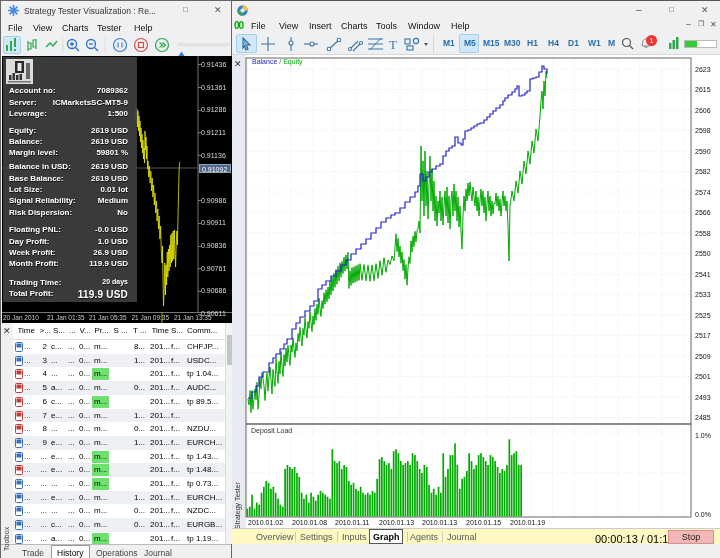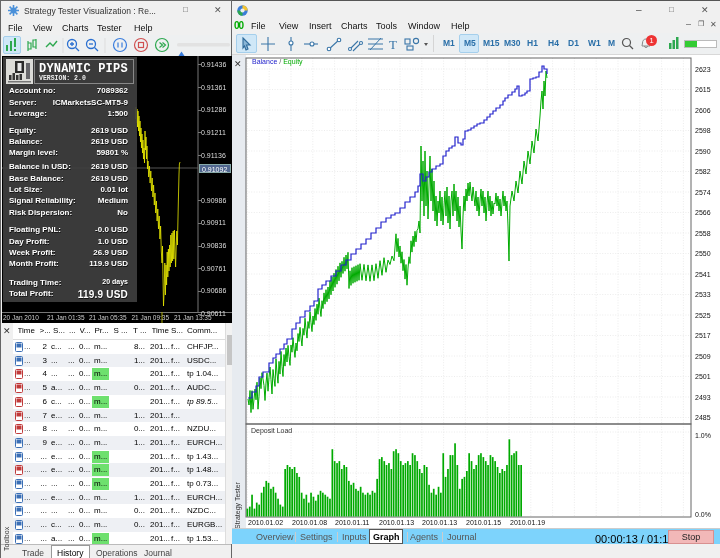--- a/index.html
+++ b/index.html
@@ -317,21 +317,21 @@
         <div style="position:absolute;left:17px;top:464px;">2010.01.02</div>
         <div style="position:absolute;left:61px;top:464px;">2010.01.08</div>
         <div style="position:absolute;left:104px;top:464px;">2010.01.11</div>
         <div style="position:absolute;left:148px;top:464px;">2010.01.13</div>
         <div style="position:absolute;left:191px;top:464px;">2010.01.13</div>
         <div style="position:absolute;left:235px;top:464px;">2010.01.15</div>
         <div style="position:absolute;left:279px;top:464px;">2010.01.19</div>
       </div>
   </div>
 
-  <div style="position:absolute;left:0;top:527px;width:100%;height:16px;background:#7dd3fc;border-top:1px solid #ccc;font-size:9px;color:#555;">
+  <div style="position:absolute;left:0;top:527px;width:100%;height:16px;background:#fef9c3;border-top:1px solid #ccc;font-size:9px;color:#555;">
     <div style="position:absolute;left:64px;top:3px;width:1px;height:10px;background:#ccc;"></div>
 <div style="position:absolute;left:106px;top:3px;width:1px;height:10px;background:#ccc;"></div>
 <div style="position:absolute;left:176px;top:3px;width:1px;height:10px;background:#ccc;"></div>
 <div style="position:absolute;left:211px;top:3px;width:1px;height:10px;background:#ccc;"></div>
 <span style="position:absolute;left:25px;top:3px;">Overview</span>
     <span style="position:absolute;left:69px;top:3px;">Settings</span>
     <span style="position:absolute;left:111px;top:3px;">Inputs</span>
     <div style="position:absolute;left:138px;top:0px;width:34px;height:15px;background:#fff;border:1px solid #555;"></div>
     <span style="position:absolute;left:142px;top:3px;color:#000;font-weight:bold;">Graph</span>
     <span style="position:absolute;left:179px;top:3px;">Agents</span>
@@ -451,24 +451,20 @@
             <rect x="9" y="2" width="9" height="12" fill="#2a2a2a"></rect>
             <rect x="11.5" y="4" width="4" height="8" fill="#e8e8e8"></rect>
             <rect x="3" y="16" width="2.5" height="5" fill="#333"></rect>
             <rect x="6.5" y="14" width="2.5" height="7" fill="#333"></rect>
             <rect x="10" y="16" width="2.5" height="5" fill="#333"></rect>
             <rect x="13.5" y="15" width="2.5" height="6" fill="#333"></rect>
             <rect x="20" y="4" width="4" height="16" fill="#66666a"></rect>
             <rect x="2" y="22" width="23" height="1.5" fill="#777"></rect>
           </svg>
       </div>
-      <div style="position:absolute;left:31px;top:2px;width:100px;height:25px;border:1px solid #888;">
-        <span style="position:absolute;left:4px;top:2px;font-family:'Liberation Mono',monospace;font-size:12px;font-weight:bold;color:#fff;letter-spacing:0.2px;">DYNAMIC PIPS</span>
-        <span style="position:absolute;left:4px;top:15px;font-family:'Liberation Mono',monospace;font-size:6.5px;font-weight:bold;color:#eee;">VERSION: 2.0</span>
-      </div>
       <div class="ptxt" style="position:absolute;left:0;top:-56px;width:129px;height:300px;">
           <div style="position:absolute;left:6px;right:4px;top:85.3px;height:10px;">
             <span style="position:absolute;left:0;">Account no:</span>
             <span style="position:absolute;right:0;">7089362</span>
           </div>
           <div style="position:absolute;left:6px;right:4px;top:96.6px;height:10px;">
             <span style="position:absolute;left:0;">Server:</span>
             <span style="position:absolute;right:0;">ICMarketsSC-MT5-9</span>
           </div>
           <div style="position:absolute;left:6px;right:4px;top:107.9px;height:10px;">
@@ -631,21 +627,21 @@
             </svg>
 <span style="position:absolute;left:11px;top:2px;color:#333;">...</span>
 <span style="position:absolute;left:22px;top:2px;width:12px;text-align:right;">6</span>
 <span style="position:absolute;left:38px;top:2px;">c...</span>
 <span style="position:absolute;left:55px;top:2px;">...</span>
 <span style="position:absolute;left:66px;top:2px;">0...</span>
 <span style="position:absolute;left:81px;top:2px;">m...</span>
 <span style="position:absolute;left:98px;top:2px;width:34px;text-align:right;"></span>
 <span style="position:absolute;left:137px;top:2px;">201...</span>
 <span style="position:absolute;left:158px;top:2px;">f...</span>
-<span style="position:absolute;left:174px;top:2px;width:37px;white-space:nowrap;overflow:hidden;display:inline-block;font-style:italic;">tp 89.5...</span>
+<span style="position:absolute;left:174px;top:2px;width:37px;white-space:nowrap;overflow:hidden;display:inline-block;">tp 89.5...</span>
 </div>
           <div style="position:absolute;left:12px;top:408.0px;width:212px;height:13.7px;background:#eef0f4;">
 
 <svg style="position:absolute;left:2px;top:2px;" width="8" height="10" viewBox="0 0 8 10">
               <rect x="0.5" y="0.5" width="7" height="9" rx="1" fill="#fff" stroke="#c03a3a"></rect>
               <rect x="1.5" y="1.5" width="5" height="4" fill="#c03a3a"></rect>
             </svg>
 <span style="position:absolute;left:11px;top:2px;color:#333;">...</span>
 <span style="position:absolute;left:22px;top:2px;width:12px;text-align:right;">7</span>
 <span style="position:absolute;left:38px;top:2px;">e...</span>
@@ -801,21 +797,21 @@
             </svg>
 <span style="position:absolute;left:11px;top:2px;color:#333;">...</span>
 <span style="position:absolute;left:22px;top:2px;width:12px;text-align:right;">...</span>
 <span style="position:absolute;left:38px;top:2px;">a...</span>
 <span style="position:absolute;left:55px;top:2px;">...</span>
 <span style="position:absolute;left:66px;top:2px;">0...</span>
 <span style="position:absolute;left:81px;top:2px;">m...</span>
 <span style="position:absolute;left:98px;top:2px;width:34px;text-align:right;"></span>
 <span style="position:absolute;left:137px;top:2px;">201...</span>
 <span style="position:absolute;left:158px;top:2px;">f...</span>
-<span style="position:absolute;left:174px;top:2px;width:37px;white-space:nowrap;overflow:hidden;display:inline-block;">tp 1.53...</span>
+<span style="position:absolute;left:174px;top:2px;width:37px;white-space:nowrap;overflow:hidden;display:inline-block;">tp 1.19...</span>
 </div>
         </div>
     </div>
     <div style="position:absolute;left:224px;top:0;width:7px;height:221px;background:#f2f2f2;border-left:1px solid #ddd;">
       <div style="position:absolute;left:1px;top:12px;width:5px;height:30px;background:#c5c5c5;"></div>
     </div>
   </div>
 
   <div style="position:absolute;left:0;top:543px;width:100%;height:15px;background:#f0f0f0;border-top:1px solid #bbb;font-size:8.5px;color:#444;">
     <span style="position:absolute;left:21px;top:3px;">Trade</span>

